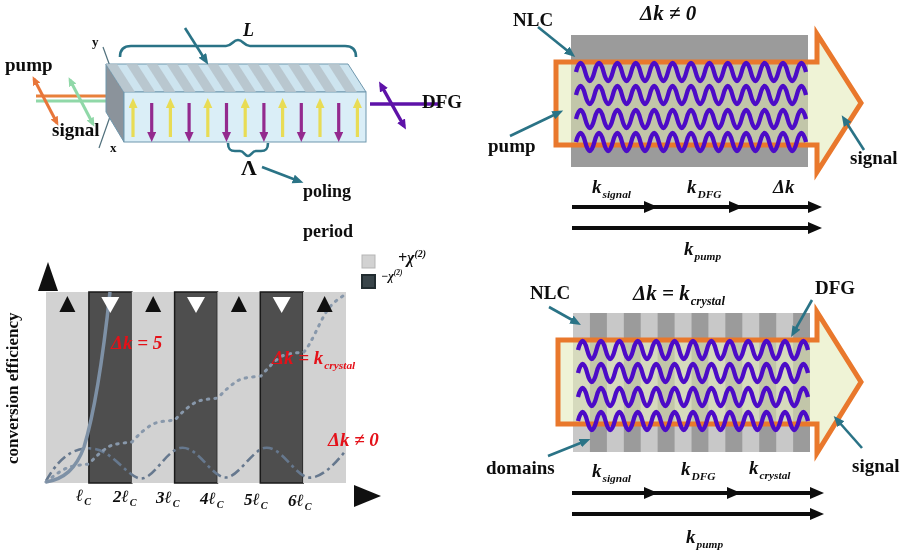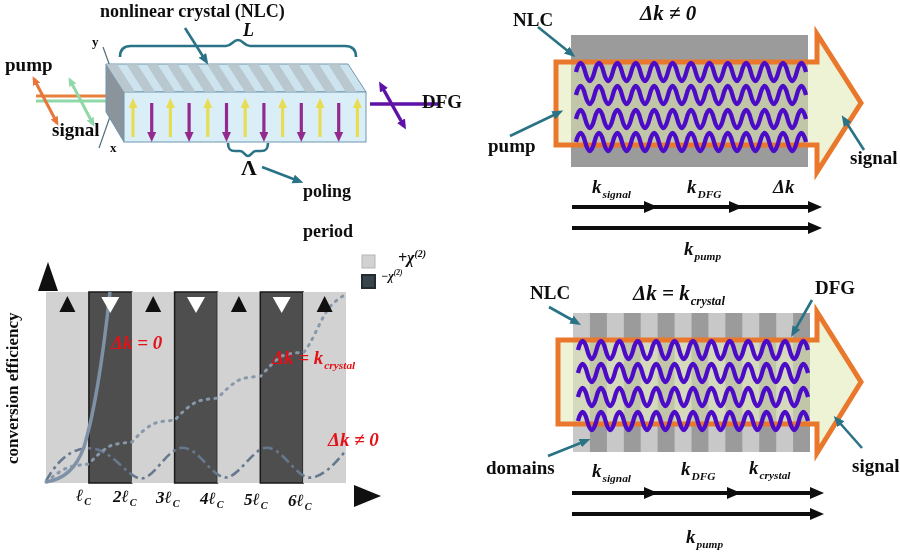--- a/index.html
+++ b/index.html
@@ -159,21 +159,20 @@
       <line x1="812" y1="300" x2="795" y2="330" stroke="#2a7386" stroke-width="2.6" marker-end="url(#mTeal)"></line>
       <line x1="548" y1="456" x2="583" y2="442" stroke="#2a7386" stroke-width="2.6" marker-end="url(#mTeal)"></line>
       <line x1="862" y1="448" x2="839" y2="422" stroke="#2a7386" stroke-width="2.6" marker-end="url(#mTeal)"></line>
       <line x1="572" y1="493" x2="646" y2="493" stroke="#0d0d0d" stroke-width="4" marker-end="url(#mBlack)"></line>
       <line x1="650" y1="493" x2="729" y2="493" stroke="#0d0d0d" stroke-width="4" marker-end="url(#mBlack)"></line>
       <line x1="733" y1="493" x2="812" y2="493" stroke="#0d0d0d" stroke-width="4" marker-end="url(#mBlack)"></line>
       <line x1="572" y1="514" x2="812" y2="514" stroke="#0d0d0d" stroke-width="4" marker-end="url(#mBlack)"></line>
     </g>
   </svg>
 
-  <div class="lbl" style="left:100px;top:2px;font-size:18px;">nonlinear crystal (NLC)</div>
   <div class="lbl math" style="left:243px;top:21px;font-size:18px;">L</div>
   <div class="lbl" style="left:5px;top:55px;font-size:19px;">pump</div>
   <div class="lbl" style="left:52px;top:120px;font-size:19px;">signal</div>
   <div class="lbl" style="left:92px;top:35px;font-size:13px;">y</div>
   <div class="lbl" style="left:110px;top:141px;font-size:13px;">x</div>
   <div class="lbl" style="left:241px;top:156px;font-size:22px;">Λ</div>
   <div class="lbl" style="left:303px;top:163px;font-size:18px;margin-top:19px;">poling</div>
   <div class="lbl" style="left:303px;top:186px;font-size:18px;margin-top:36px;">period</div>
   <div class="lbl" style="left:422px;top:92px;font-size:19px;">DFG</div>
 
@@ -182,21 +181,21 @@
   <div class="lbl math" style="left:76px;top:487px;font-size:17px;"><span>ℓ</span><sub class="s">C</sub></div>
   <div class="lbl math" style="left:113px;top:488px;font-size:17px;"><span>2ℓ</span><sub class="s">C</sub></div>
   <div class="lbl math" style="left:156px;top:489px;font-size:17px;text-align:right;"><span>3ℓ</span><sub class="s">C</sub></div>
   <div class="lbl math" style="left:200px;top:490px;font-size:17px;"><span>4ℓ</span><sub class="s">C</sub></div>
   <div class="lbl math" style="left:244px;top:491px;font-size:17px;"><span>5ℓ</span><sub class="s">C</sub></div>
   <div class="lbl math" style="left:288px;top:492px;font-size:17px;"><span>6ℓ</span><sub class="s">C</sub></div>
 
   <div class="lbl math" style="left:381px;top:249px;font-size:16px;margin-left:17px;"><span>+χ</span><sup class="s">(2)</sup></div>
   <div class="lbl math" style="left:381px;top:269px;font-size:12px;"><span>−χ</span><sup class="s">(2)</sup></div>
 
-  <div class="lbl red" style="left:111px;top:333px;font-size:19px;">Δk = 0</div>
+  <div class="lbl red" style="left:111px;top:333px;font-size:19px;">Δk = 5</div>
   <div class="lbl red" style="left:272px;top:348px;font-size:19px;"><span>Δk = k</span><sub class="s">crystal</sub></div>
   <div class="lbl red" style="left:328px;top:430px;font-size:19px;">Δk ≠ 0</div>
 
   <div class="lbl math" style="left:640px;top:2px;font-size:21px;">Δk ≠ 0</div>
   <div class="lbl" style="left:513px;top:10px;font-size:19px;">NLC</div>
   <div class="lbl" style="left:488px;top:136px;font-size:19px;">pump</div>
   <div class="lbl" style="left:850px;top:148px;font-size:19px;">signal</div>
   <div class="lbl math" style="left:592px;top:177px;font-size:19px;"><span>k</span><sub class="s">signal</sub></div>
   <div class="lbl math" style="left:687px;top:177px;font-size:19px;"><span>k</span><sub class="s">DFG</sub></div>
   <div class="lbl math" style="left:773px;top:177px;font-size:19px;">Δk</div>

